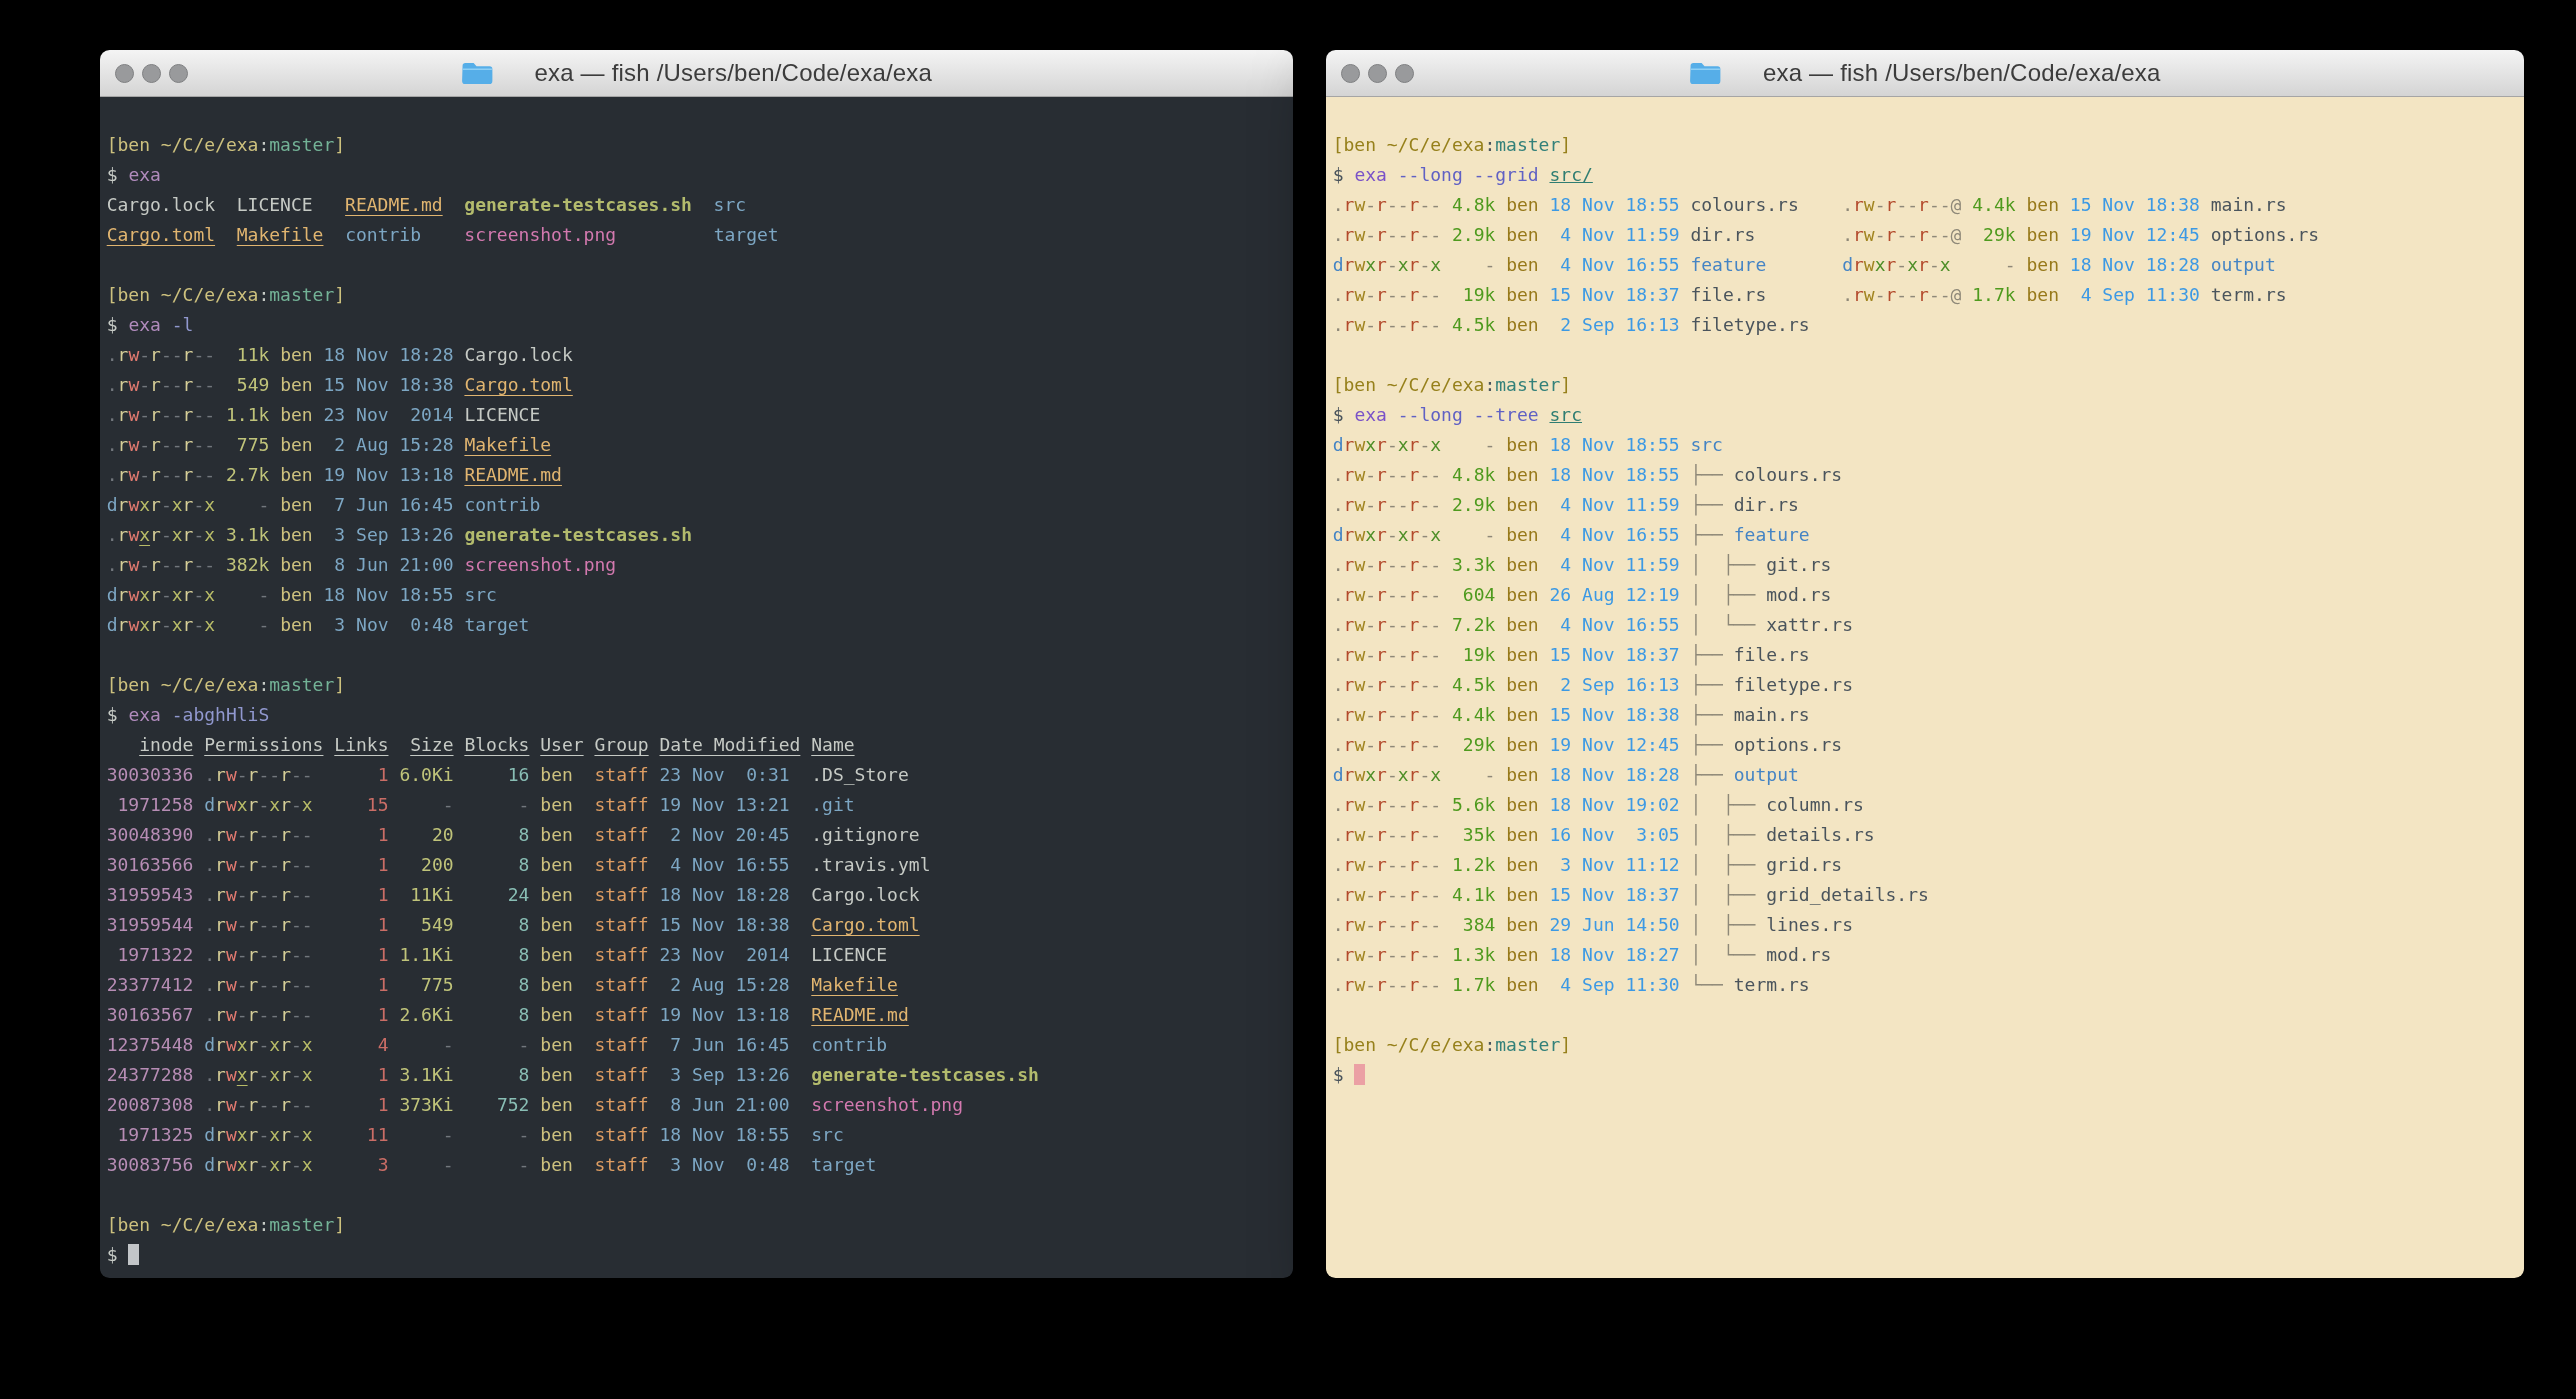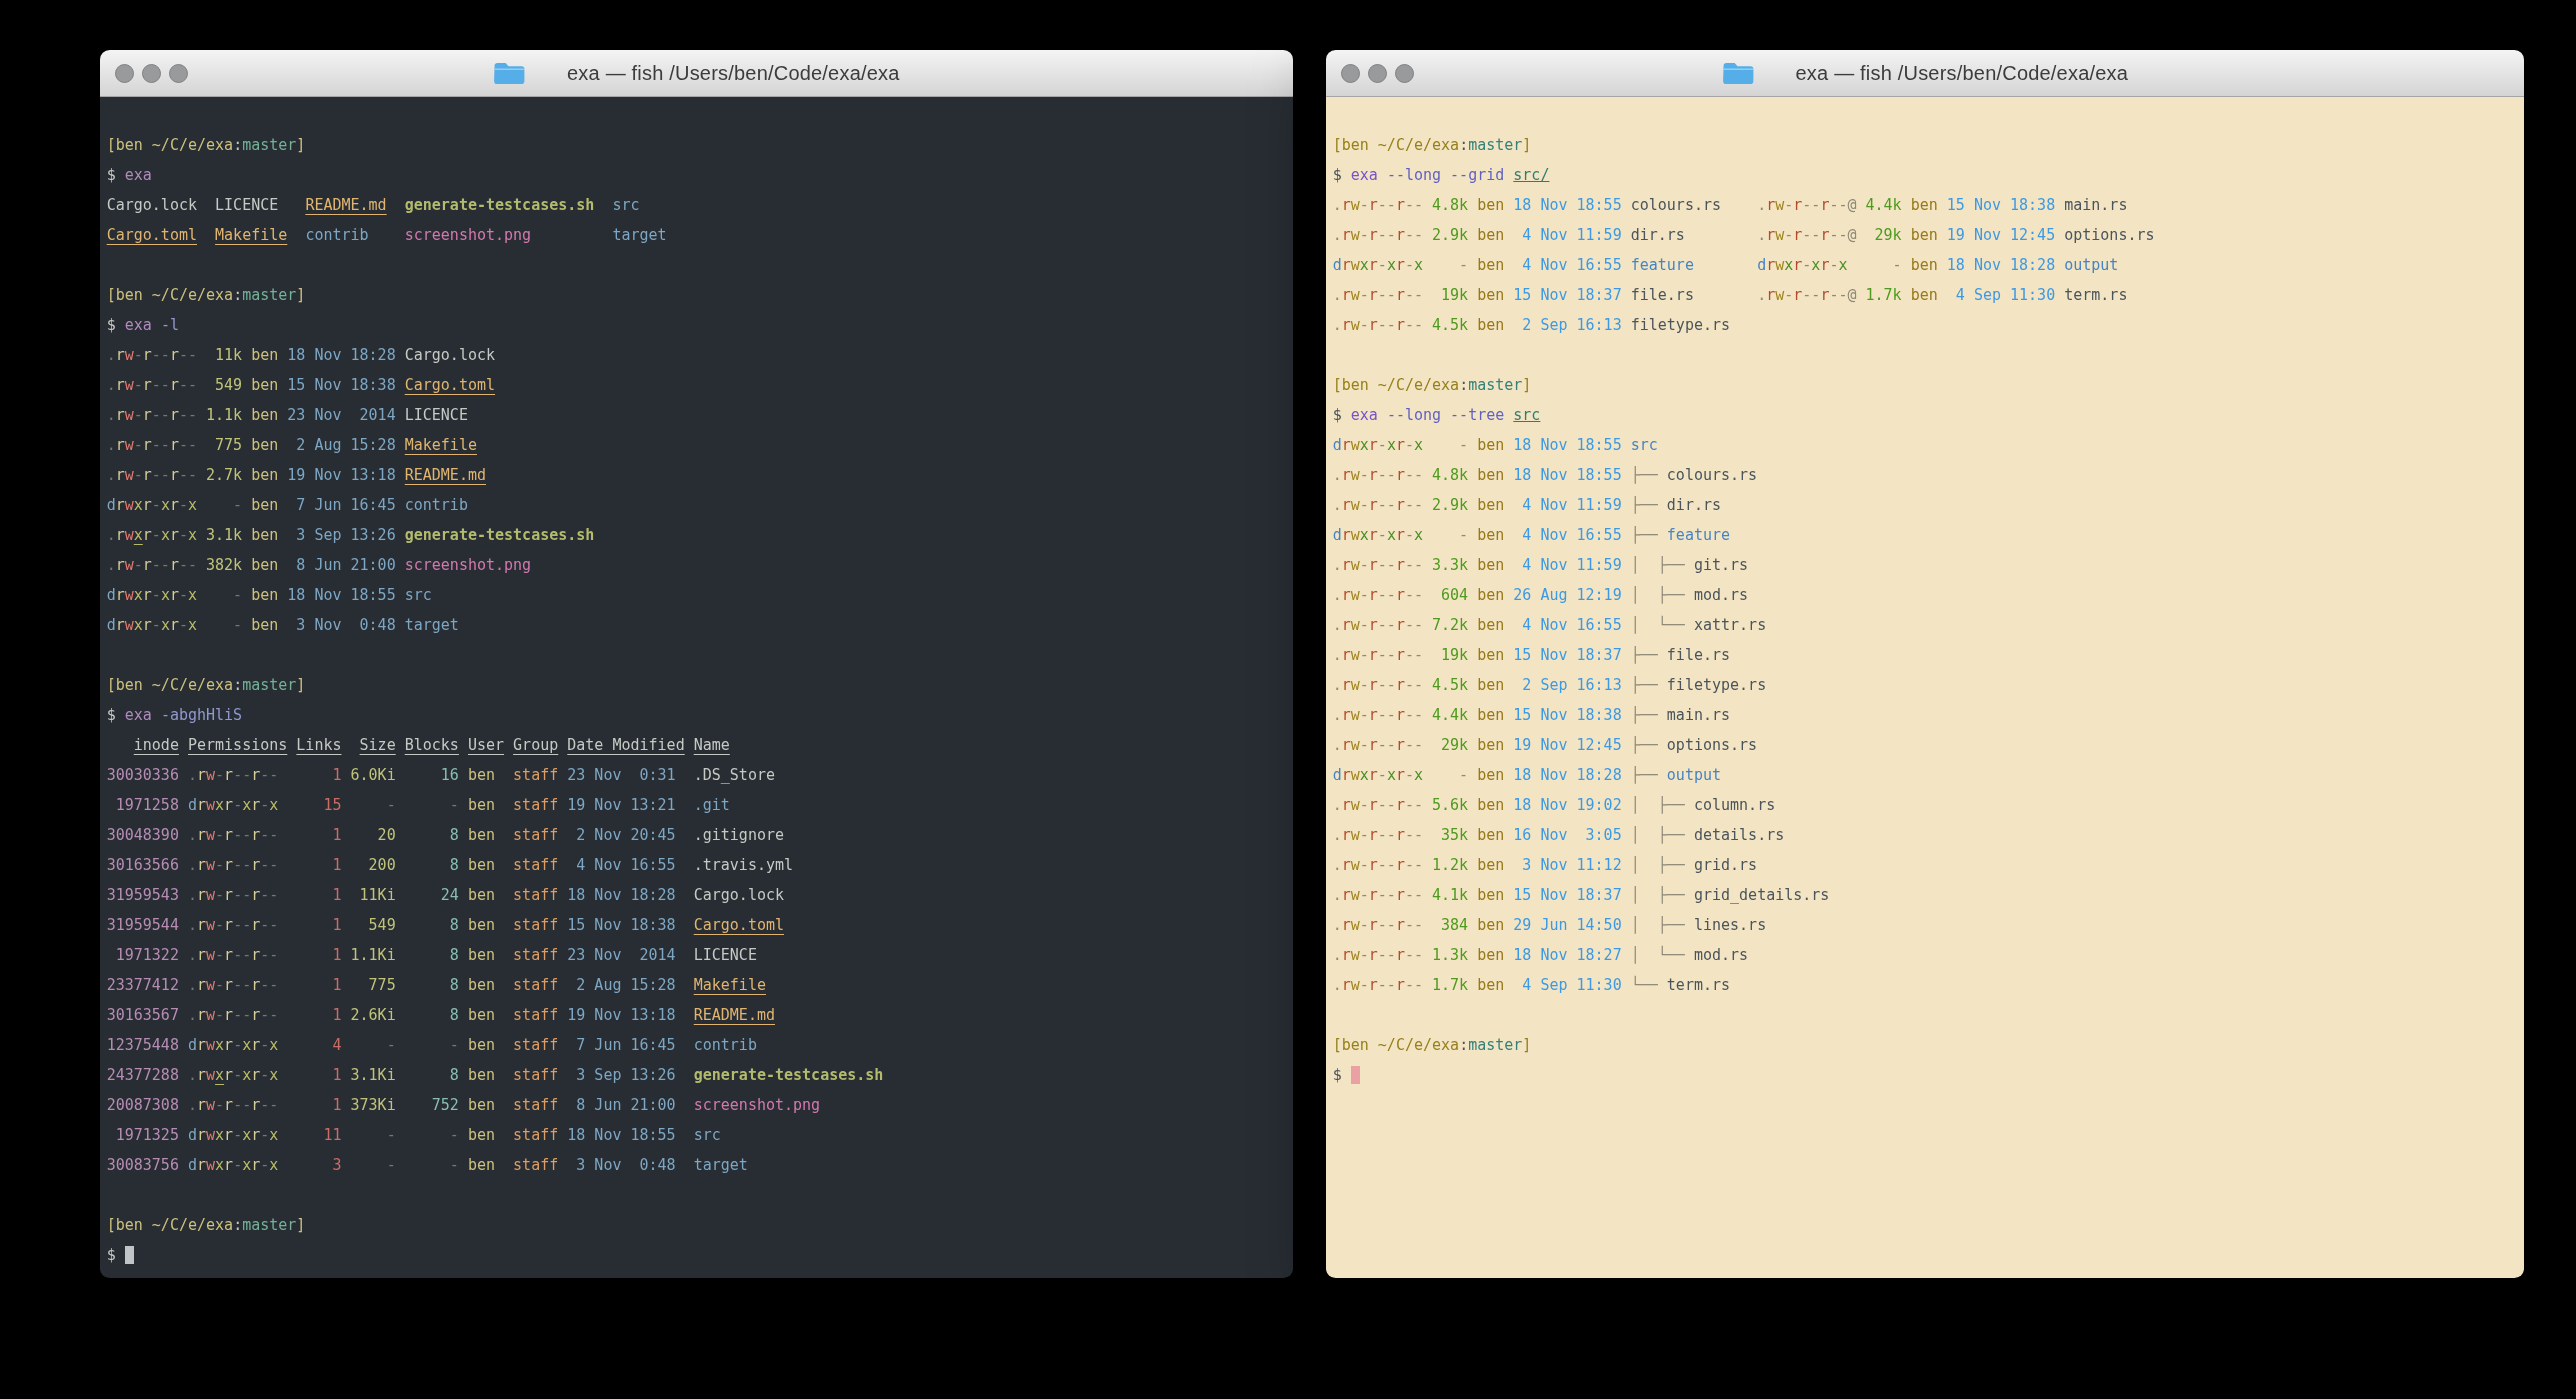--- a/index.html
+++ b/index.html
@@ -11,23 +11,23 @@
   .window-right{left:1326px;top:50px;width:1198px;height:1228px;}
   .titlebar{height:46px;background:linear-gradient(#f4f4f4,#d4d4d4);
             border-bottom:1px solid #a5a5a5;position:relative;
             display:flex;align-items:center;}
   .traffic{display:flex;gap:7.7px;margin-left:15.3px;z-index:2;}
   .tl{width:19px;height:19px;border-radius:50%;background:#999a9c;
       border:1px solid #7f8082;box-sizing:border-box;display:inline-block;}
   .titlewrap{position:absolute;left:0;right:0;top:0;bottom:0;
              display:flex;justify-content:center;align-items:center;gap:9.6px;
              pointer-events:none;}
-  .title{font-size:20px;color:#3c3c3c;letter-spacing:0.2px;margin-left:32px;}
+  .title{font-size:24px;color:#3c3c3c;letter-spacing:0.2px;margin-left:32px;}
   .terminal{margin:0;height:1182px;box-sizing:border-box;background:var(--bg);
-            font-family:"DejaVu Sans Mono", monospace;font-size:15px;line-height:30px;
+            font-family:"DejaVu Sans Mono", monospace;font-size:18px;line-height:30px;
             padding:33px 3.8px 0 6.7px;}
   .line{white-space:pre;min-height:30px;}
   .sg-p{color:var(--p);}   .sg-m{color:var(--m);}   .sg-w{color:var(--w);}
   .sg-c{color:var(--c);}   .sg-a{color:var(--a);}   .sg-s{color:var(--s);text-decoration:underline;}
   .sg-dt{color:var(--dt);} .sg-dir{color:var(--dir);}
   .sg-r{color:var(--r);}   .sg-wr{color:var(--wr);} .sg-x{color:var(--x);}
   .sg-xu{color:var(--x);text-decoration:underline;text-underline-offset:3.8px;}
   .sg-dot{color:var(--dot);}.sg-ln{color:var(--ln);} .sg-sz{color:var(--sz);}
   .sg-bk{color:var(--bk);} .sg-us{color:var(--us);} .sg-gp{color:var(--gp);}
   .sg-in{color:var(--in);} .sg-tr{color:var(--tr);}

